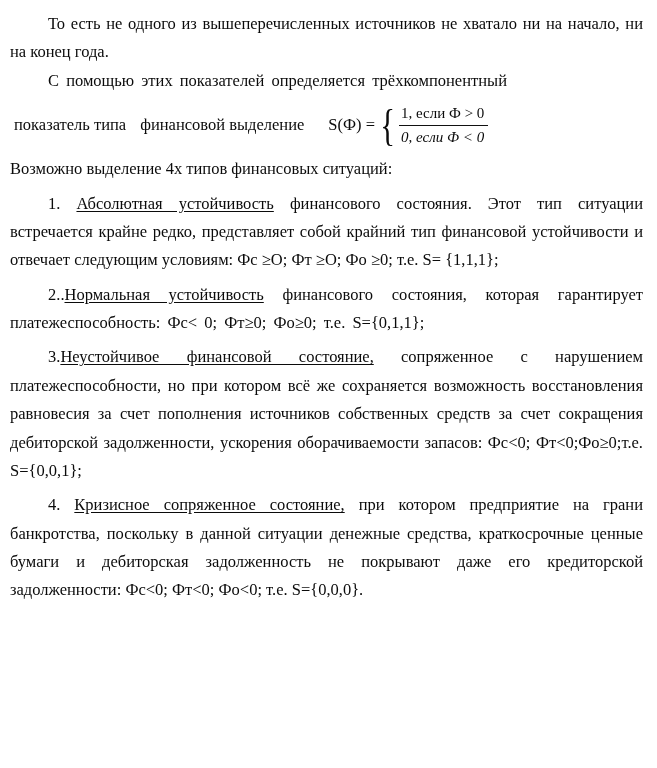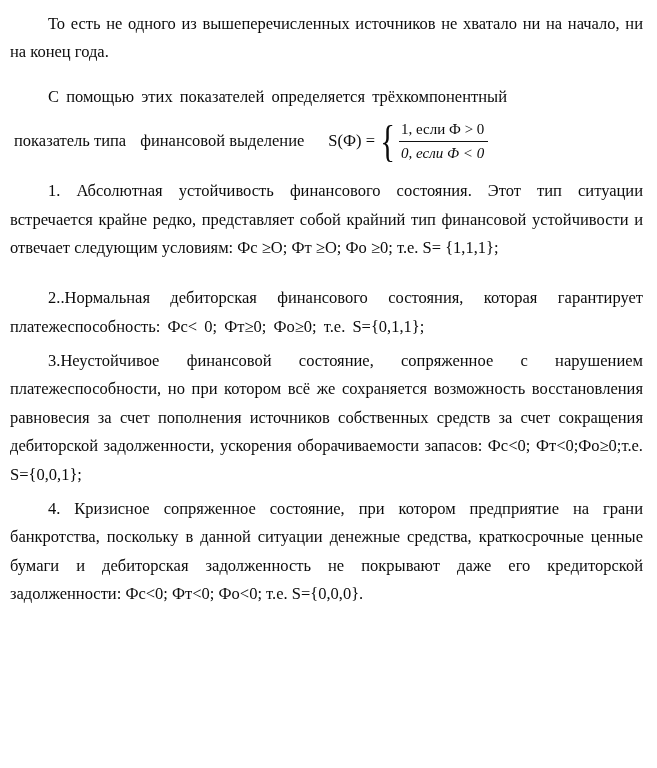--- a/index.html
+++ b/index.html
@@ -26,20 +26,21 @@
     text-align: justify;
     text-justify: inter-word;
   }
   .indent {
     text-indent: 38px;
   }
   .noindent {
     text-indent: 0;
   }
   .u {
+    text-decoration: underline;
     text-underline-offset: 2px;
   }
   .formula-line {
     display: flex;
     align-items: center;
     justify-content: flex-start;
     margin: 4px;
     min-height: 52px;
   }
   .formula-lead {
@@ -74,21 +75,20 @@
   .case-top {
     border-bottom: 1px solid #111;
     padding: 0 4px 1px 2px;
   }
   .case-bottom {
     padding: 1px 4px 0 2px;
     font-style: italic;
   }
   .spaced-wide {
     word-spacing: 3px;
-    margin-top: 16px;
   }
   .block-gap {
     height: 6px;
   }
 </style>
 </head>
 <body>
 
 <div class="page">
 
@@ -102,31 +102,32 @@
     <span class="formula-fn" style="padding-left:24px;">S(Ф) =</span>
     <span class="brace-wrap">
       <span class="brace">{</span>
       <span class="cases">
         <span class="case-top">1, если Ф &gt; 0</span>
         <span class="case-bottom">0, если Ф &lt; 0</span>
       </span>
     </span>
   </div>
 
+  <p class="noindent">Возможно выделение 4х типов финансовых ситуаций:</p>
 
   <div class="block-gap"></div>
 
   <p class="indent">
     <span>1.</span><span>&nbsp;</span><span class="u">Абсолютная устойчивость</span><span> финансового состояния. Этот тип ситуации встречается крайне редко, представляет собой крайний тип финансовой устойчивости и отвечает следующим условиям: Фс ≥О; Фт ≥О; Фо ≥0; т.е. S= {1,1,1};</span>
   </p>
 
   <div class="block-gap"></div>
 
   <p class="indent spaced-wide">
-    <span>2..</span><span class="u">Нормальная дебиторская</span><span> финансового состояния, которая гарантирует платежеспособность: Фс&lt; 0; Фт≥0; Фо≥0; т.е. S={0,1,1};</span>
+    <span>2..</span><span class="u">Нормальная устойчивость</span><span> финансового состояния, которая гарантирует платежеспособность: Фс&lt; 0; Фт≥0; Фо≥0; т.е. S={0,1,1};</span>
   </p>
 
   <div class="block-gap"></div>
 
   <p class="indent">
     <span>3.</span><span class="u">Неустойчивое финансовой состояние,</span><span> сопряженное с нарушением платежеспособности, но при котором всё же сохраняется возможность восстановления равновесия за счет пополнения источников собственных средств за счет сокращения дебиторской задолженности, ускорения оборачиваемости запасов: Фс&lt;0; Фт&lt;0;Фо≥0;т.е. S={0,0,1};</span>
   </p>
 
   <div class="block-gap"></div>
 

